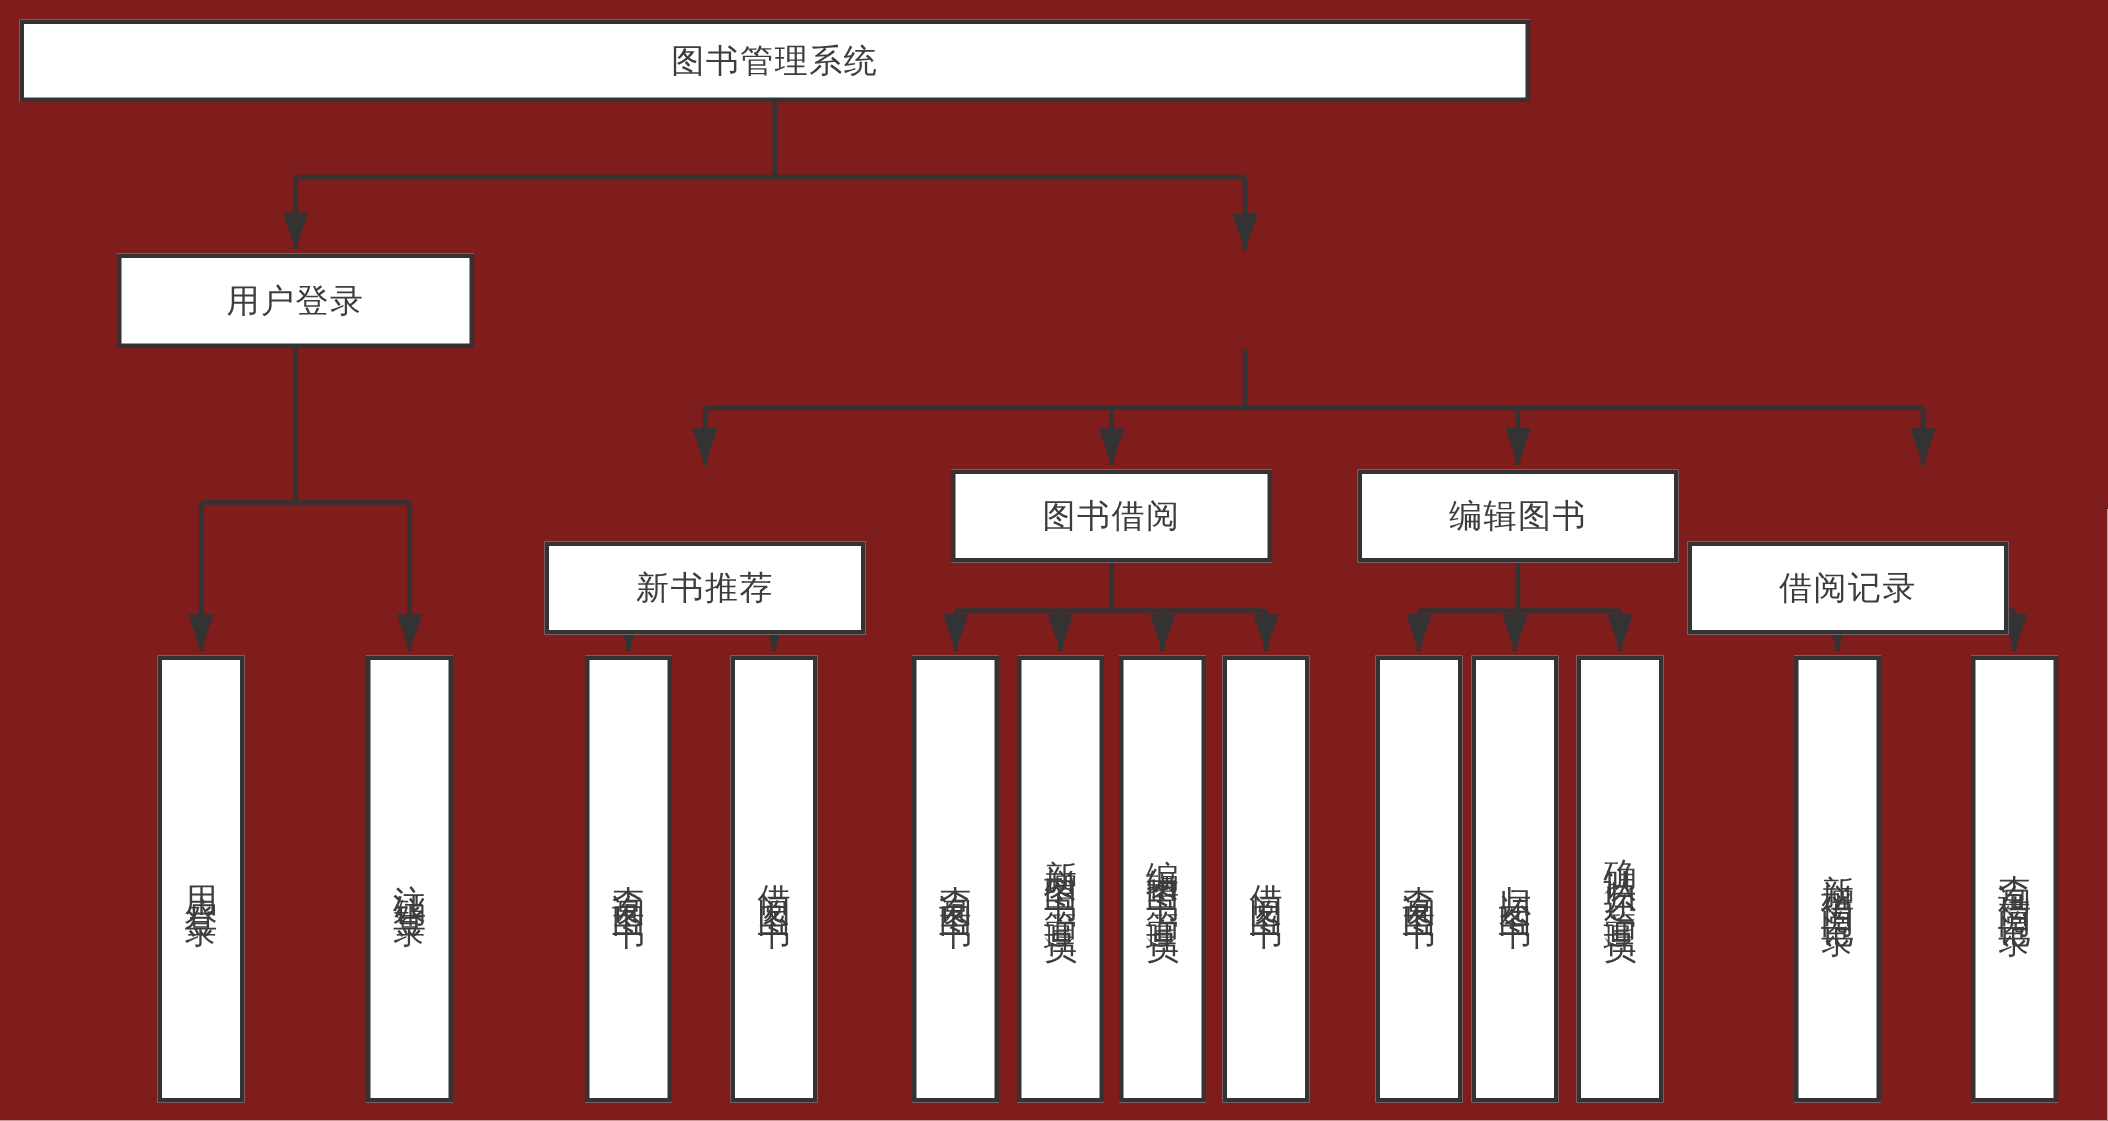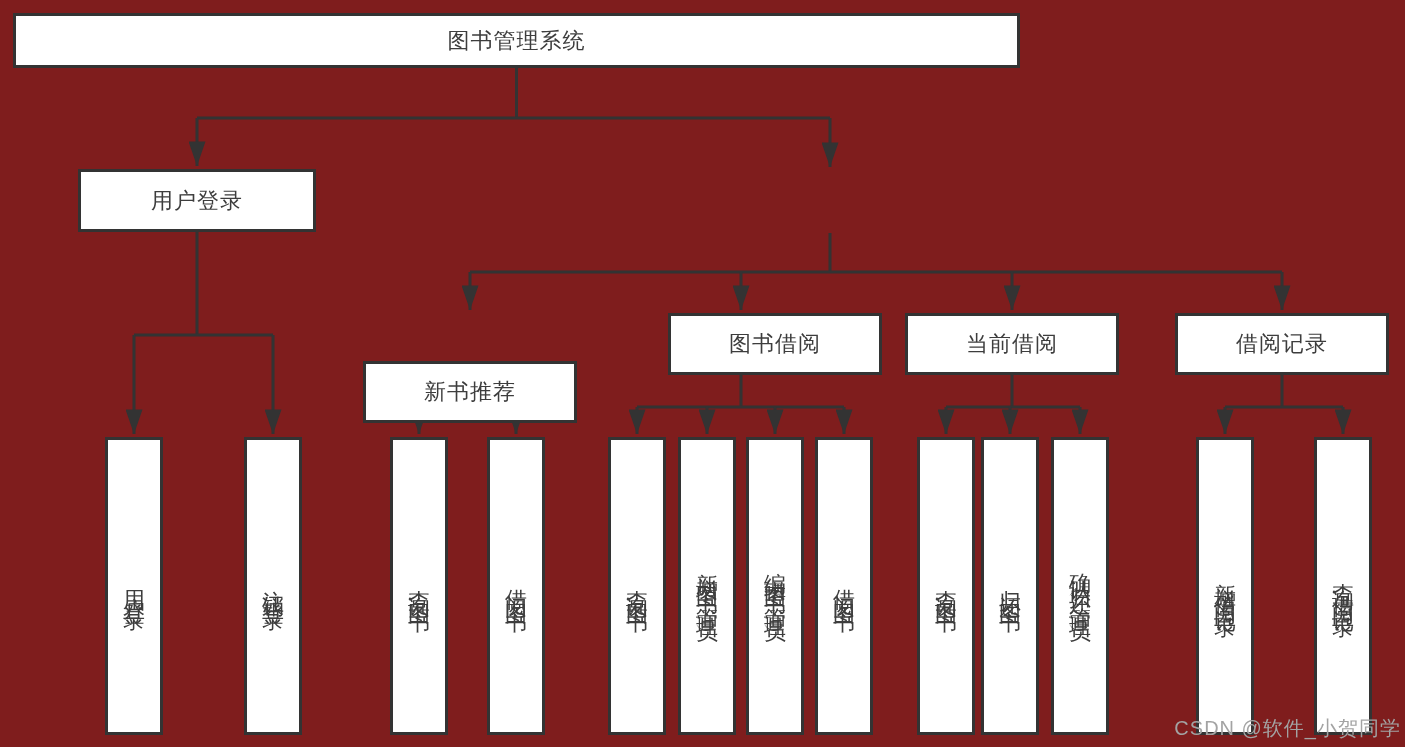--- a/index.html
+++ b/index.html
@@ -26,21 +26,21 @@
     text-orientation:mixed;
     font-size:22px;
     letter-spacing:7px;
     line-height:1;
   }
   
   .root    {left:13px;  top:13px;  width:1007px;height:55px;}
   .lv2-a   {left:78px;  top:169px; width:238px; height:63px;}
   .lv2-b   {left:712px; top:170px; width:235px; height:63px;}
   .lv3     {top:313px;  width:214px;height:62px;}
-  .lv3-a{left:363px;margin-top:48px;} .lv3-b{left:668px;} .lv3-c{left:905px;} .lv3-d{left:1175px;}
+  .lv3-a{left:363px;margin-top:48px;} .lv3-b{left:634px;} .lv3-c{left:905px;} .lv3-d{left:1125px;margin-top:48px;}
   .leaf{top:437px;width:58px;height:298px;}
   .lf-a1{left:105px;} .lf-a2{left:244px;}
   .lf-b1{left:390px;} .lf-b2{left:487px;}
   .lf-c1{left:608px;} .lf-c2{left:678px;} .lf-c3{left:746px;} .lf-c4{left:815px;}
   .lf-d1{left:917px;} .lf-d2{left:981px;} .lf-d3{left:1051px;}
   .lf-e1{left:1196px;} .lf-e2{left:1314px;}
   .watermark{
     position:absolute;right:4px;bottom:5px;
     font-size:20px;color:#a3a3a3;letter-spacing:1px;
     z-index:5;white-space:nowrap;
@@ -109,21 +109,21 @@
     <span>用户登录</span>
   </div>
 
   <div class="node h-node lv3 lv3-a">
     <span>新书推荐</span>
   </div>
   <div class="node h-node lv3 lv3-b">
     <span>图书借阅</span>
   </div>
   <div class="node h-node lv3 lv3-c">
-    <span>当前借阅</span>
+    <span>编辑图书</span>
   </div>
   <div class="node h-node lv3 lv3-d">
     <span>借阅记录</span>
   </div>
 
   <div class="node v-node leaf lf-a1">
     <span>用户登录</span>
   </div>
   <div class="node v-node leaf lf-a2">
     <span>注销登录</span>
@@ -159,14 +159,13 @@
     <span>确认归还（管理员）</span>
   </div>
 
   <div class="node v-node leaf lf-e1">
     <span>新增借阅记录</span>
   </div>
   <div class="node v-node leaf lf-e2">
     <span>查询借阅记录</span>
   </div>
 
-  <div class="watermark">CSDN @软件_小贺同学</div>
 </div>
 
 </body></html>

